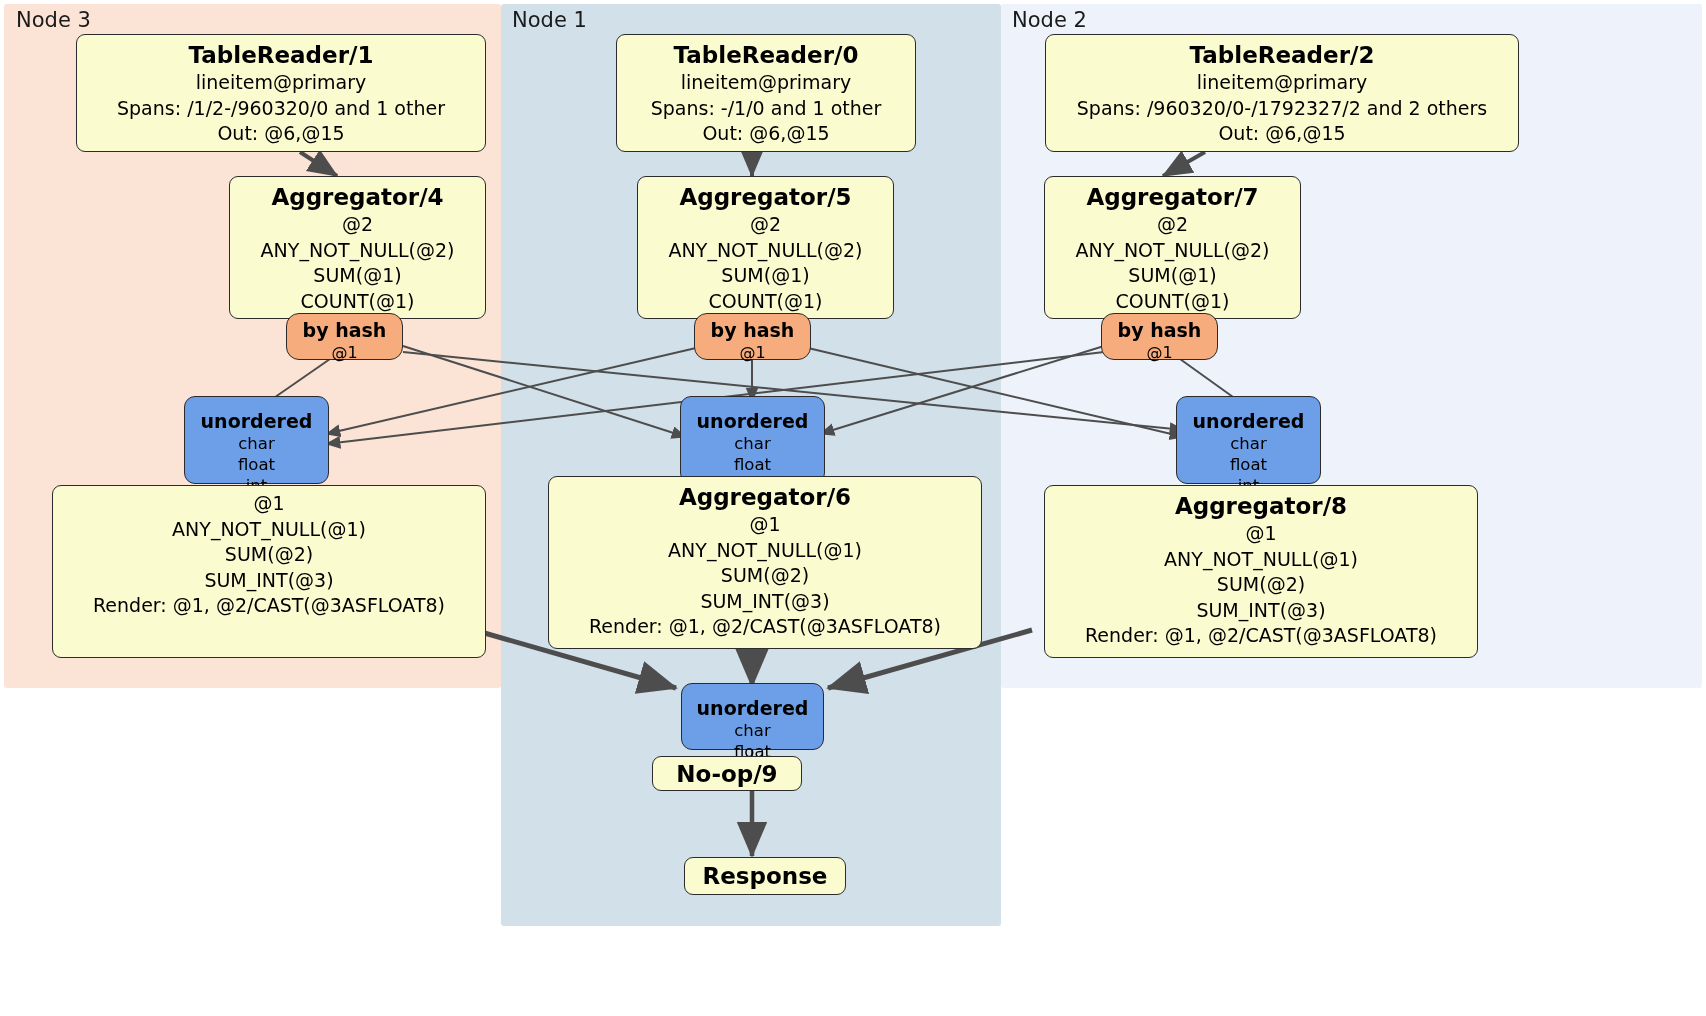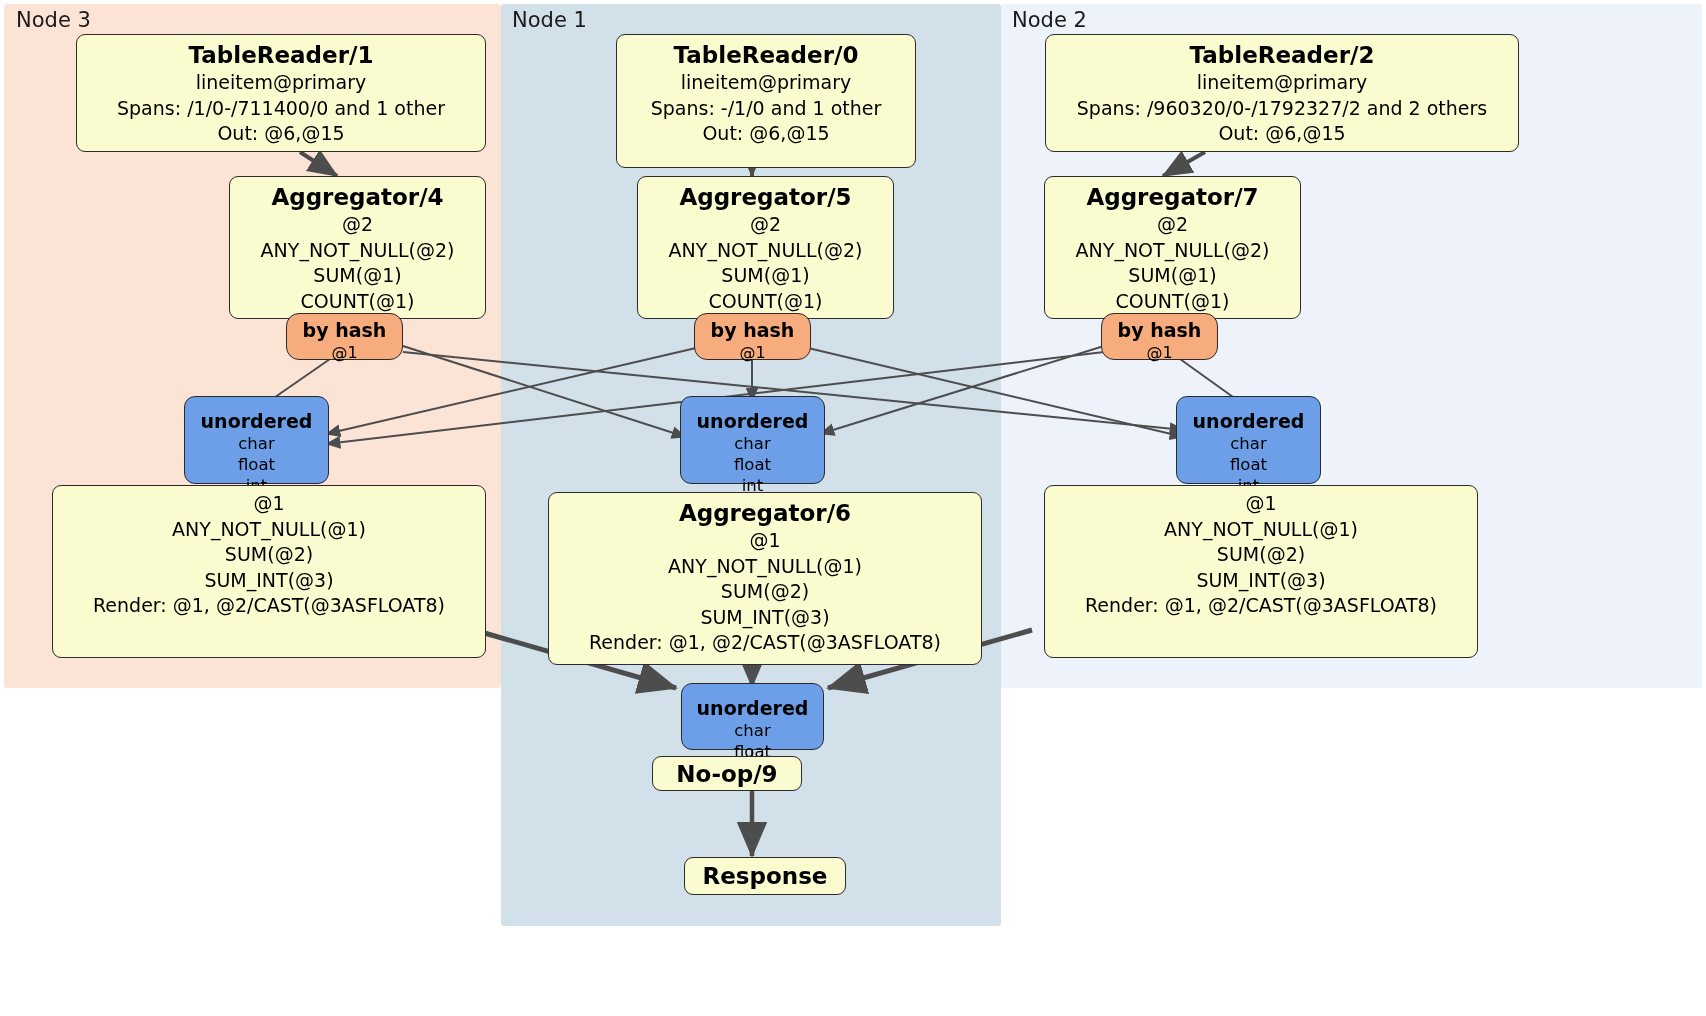--- a/index.html
+++ b/index.html
@@ -192,21 +192,21 @@
     </g>
 
     <g stroke="#4d4d4d" stroke-width="4.5" fill="none">
       <path d="M752,790 L752,856" marker-end="url(#ahs)"></path>
     </g>
   </svg>
 
   <div class="proc" style="left:63px; top:34px; width:410px; height:118px;">
     <span class="t">TableReader/1</span>
     <span class="l">lineitem@primary</span>
-    <span class="l">Spans: /1/0-/711400/0 and 1 other</span>
+    <span class="l">Spans: /1/2-/960320/0 and 1 other</span>
     <span class="l">Out: @6,@15</span>
   </div>
 
   <div class="proc" style="left:216px; top:176px; width:257px; height:143px;">
     <span class="t">Aggregator/4</span>
     <span class="l">@2</span>
     <span class="l">ANY_NOT_NULL(@2)</span>
     <span class="l">SUM(@1)</span>
     <span class="l">COUNT(@1)</span>
   </div>
@@ -224,21 +224,21 @@
   </div>
 
   <div class="proc" style="left:39px; top:485px; width:434px; height:173px;">
     <span class="l">@1</span>
     <span class="l">ANY_NOT_NULL(@1)</span>
     <span class="l">SUM(@2)</span>
     <span class="l">SUM_INT(@3)</span>
     <span class="l">Render: @1, @2/CAST(@3ASFLOAT8)</span>
   </div>
 
-  <div class="proc" style="left:603px; top:34px; width:300px; height:134px;">
+  <div class="proc" style="left:603px; top:34px; width:300px; height:118px;">
     <span class="t">TableReader/0</span>
     <span class="l">lineitem@primary</span>
     <span class="l">Spans: -/1/0 and 1 other</span>
     <span class="l">Out: @6,@15</span>
   </div>
 
   <div class="proc" style="left:624px; top:176px; width:257px; height:143px;">
     <span class="t">Aggregator/5</span>
     <span class="l">@2</span>
     <span class="l">ANY_NOT_NULL(@2)</span>
@@ -251,21 +251,21 @@
     <span class="l">@1</span>
   </div>
 
   <div class="sync" style="left:680px; top:396px; width:145px; height:88px;">
     <span class="t">unordered</span>
     <span class="l">char</span>
     <span class="l">float</span>
     <span class="l">int</span>
   </div>
 
-  <div class="proc" style="left:535px; top:492px; width:434px; height:173px;">
+  <div class="proc" style="left:535px; top:476px; width:434px; height:173px;">
     <span class="t">Aggregator/6</span>
     <span class="l">@1</span>
     <span class="l">ANY_NOT_NULL(@1)</span>
     <span class="l">SUM(@2)</span>
     <span class="l">SUM_INT(@3)</span>
     <span class="l">Render: @1, @2/CAST(@3ASFLOAT8)</span>
   </div>
 
   <div class="sync" style="left:681px; top:683px; width:143px; height:67px;">
     <span class="t">unordered</span>
@@ -302,20 +302,21 @@
   </div>
 
   <div class="sync" style="left:1176px; top:396px; width:145px; height:88px;">
     <span class="t">unordered</span>
     <span class="l">char</span>
     <span class="l">float</span>
     <span class="l">int</span>
   </div>
 
   <div class="proc" style="left:1031px; top:485px; width:434px; height:173px;">
+    <span class="t">Aggregator/8</span>
     <span class="l">@1</span>
     <span class="l">ANY_NOT_NULL(@1)</span>
     <span class="l">SUM(@2)</span>
     <span class="l">SUM_INT(@3)</span>
     <span class="l">Render: @1, @2/CAST(@3ASFLOAT8)</span>
   </div>
 
 </div>
 
 </body></html>

